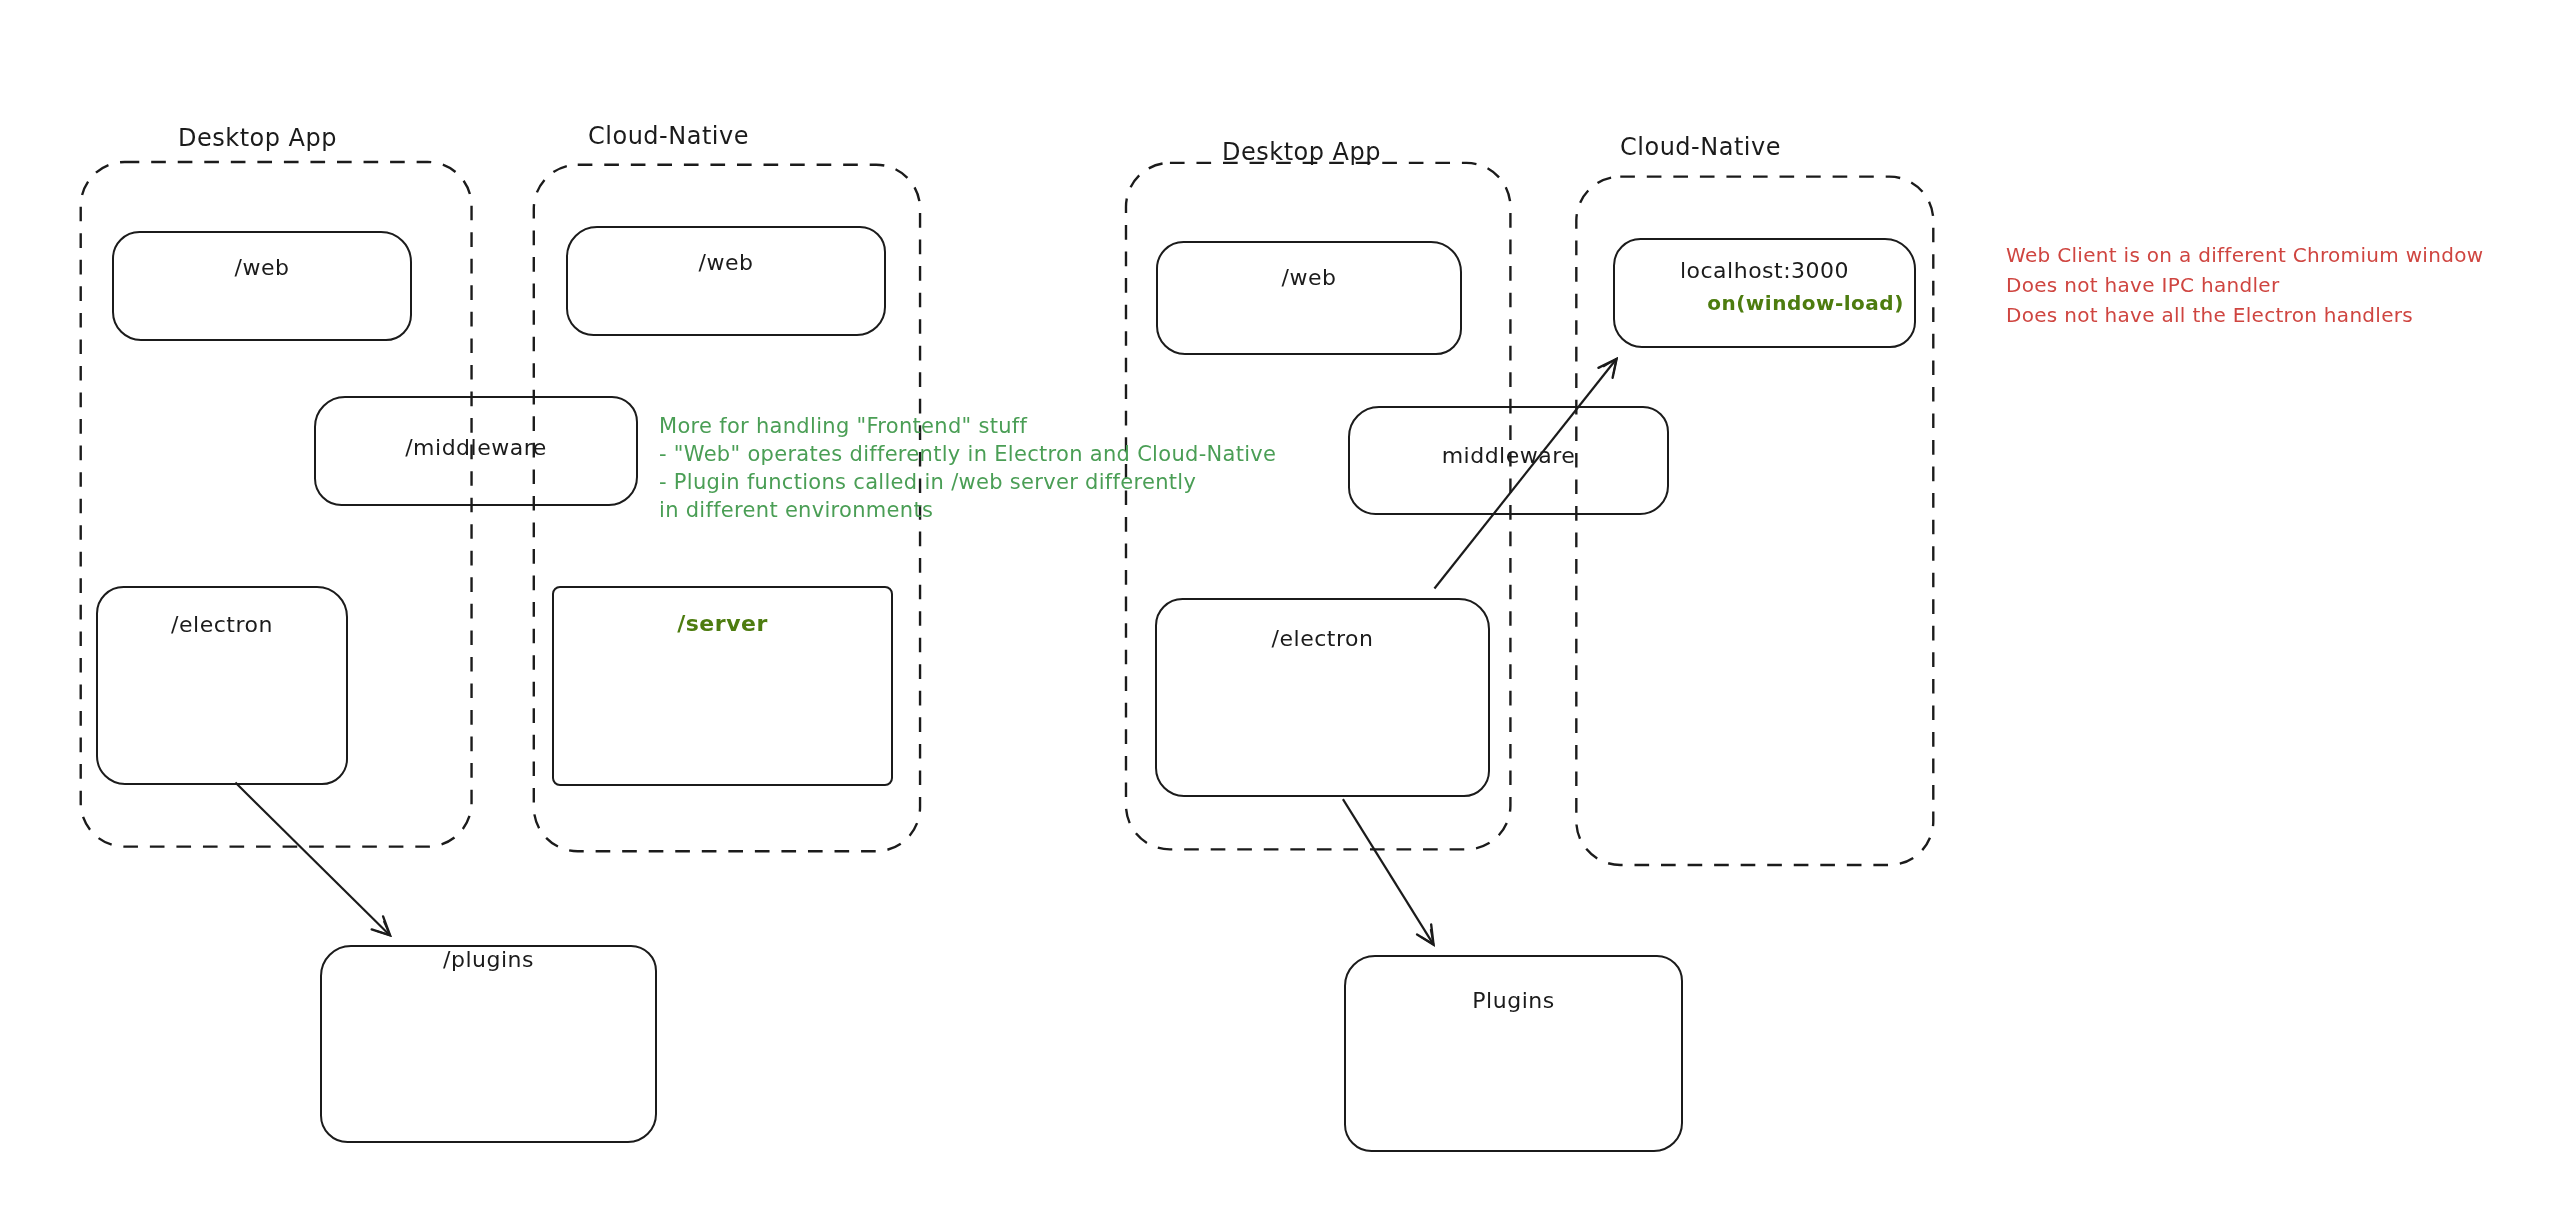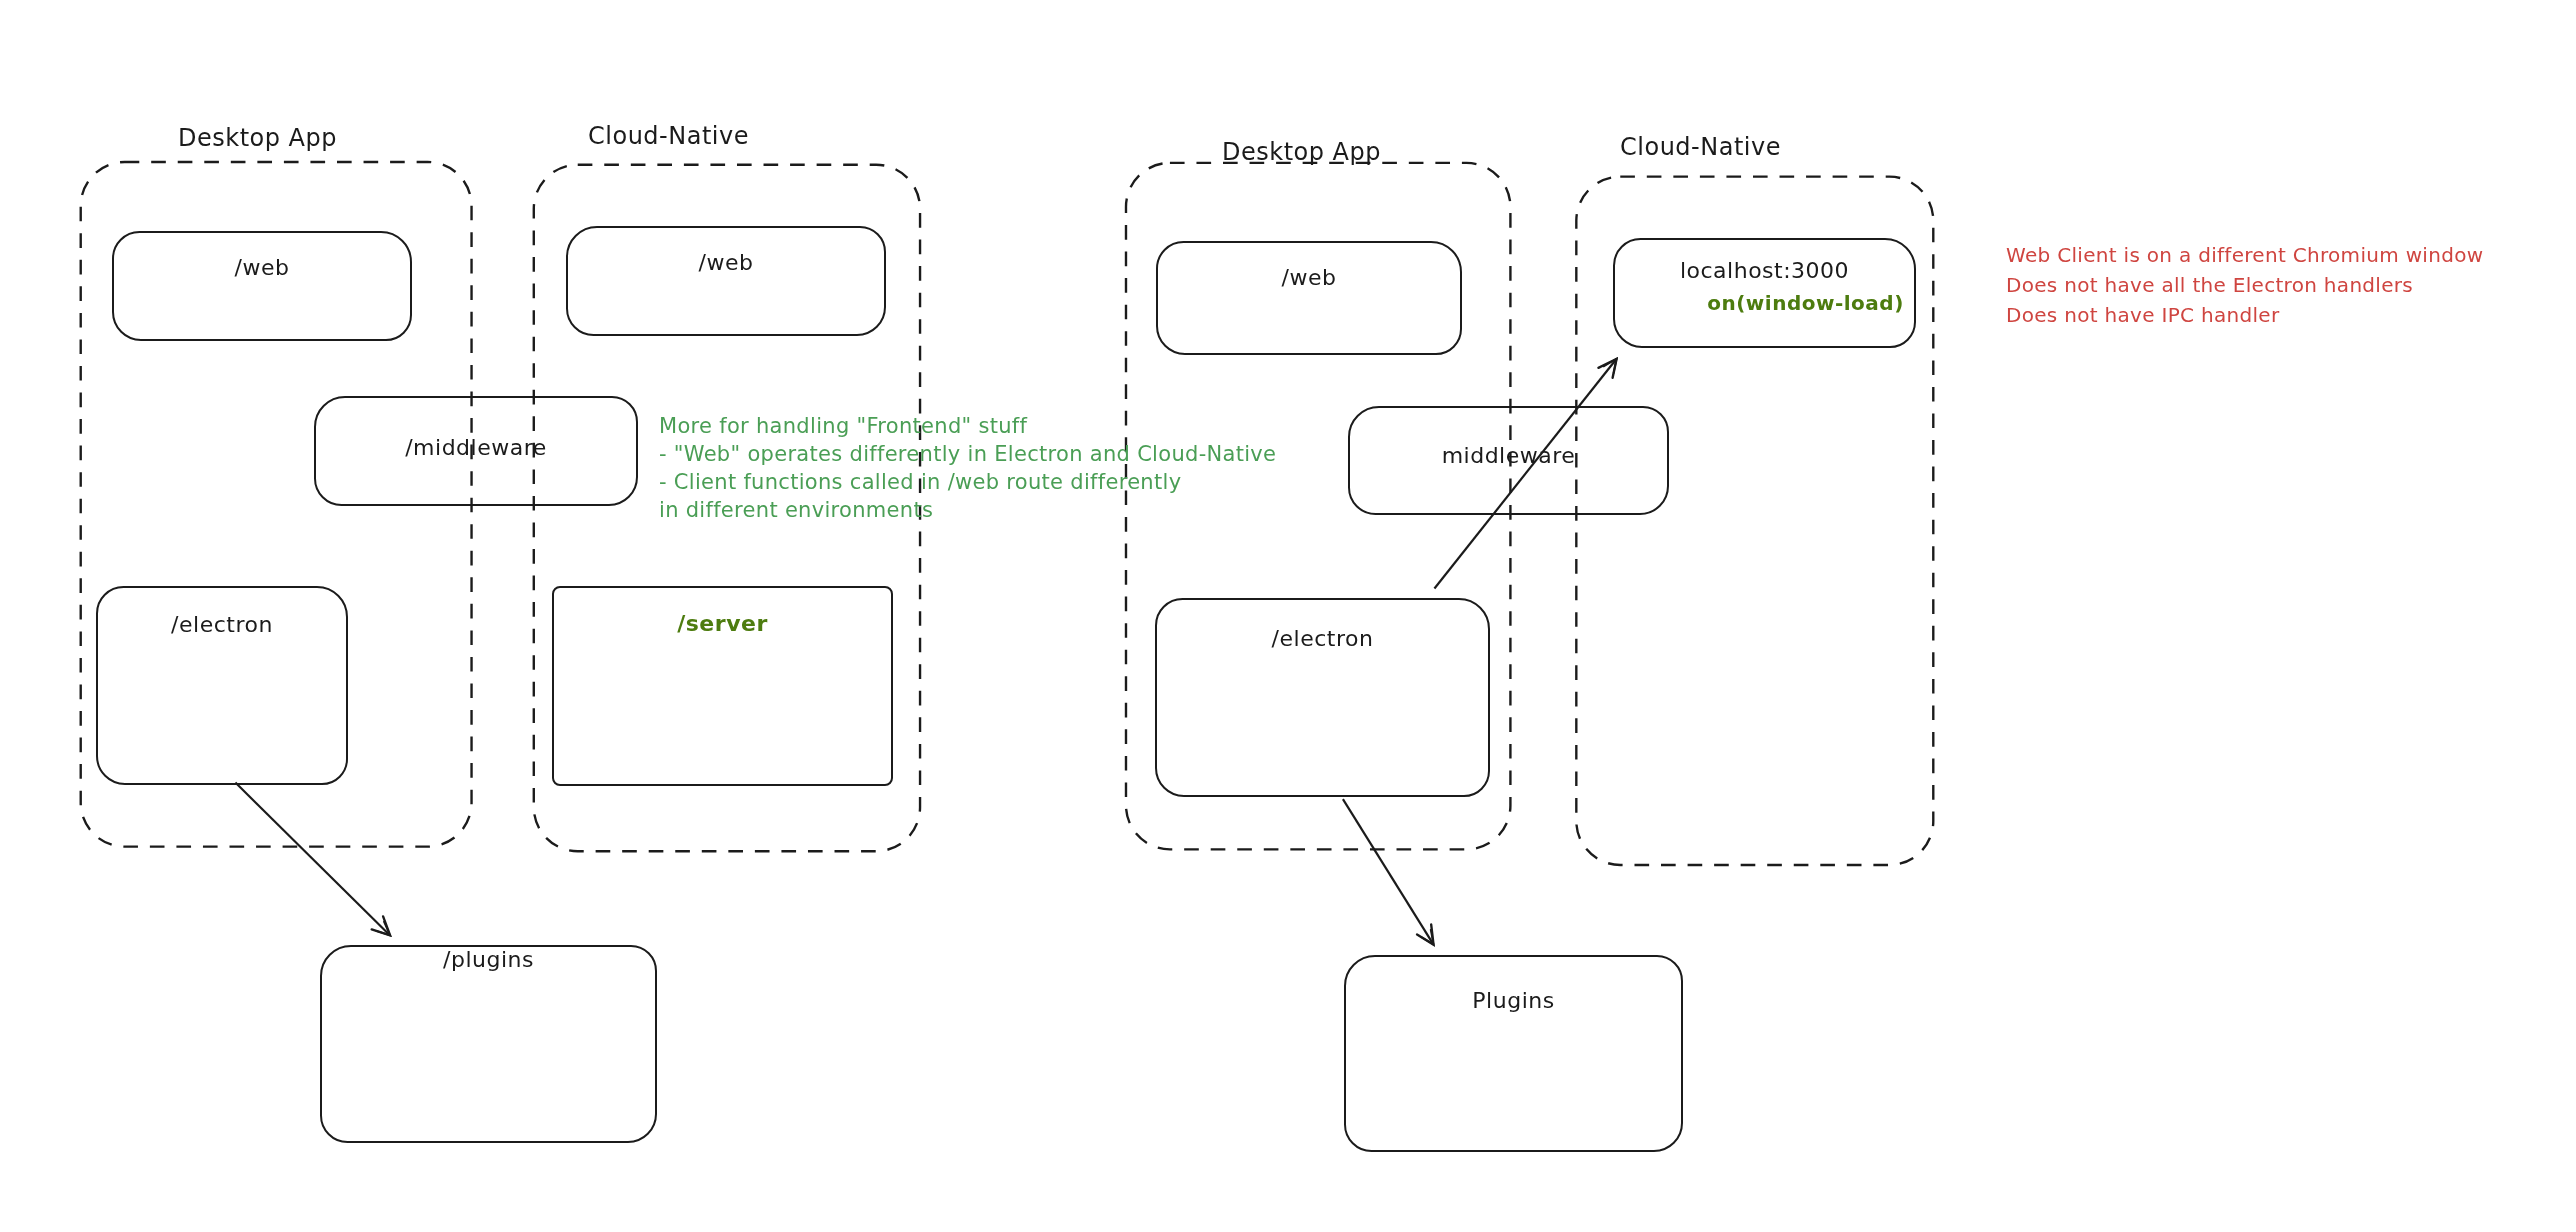--- a/index.html
+++ b/index.html
@@ -112,24 +112,24 @@
   </div>
 
   <div class="box r1" style="left:1604px;top:238px;width:303px;height:110px;margin-left:9px;">
     <div class="box-label" style="padding-top:18.3px;">localhost:3000</div>
     <div class="box-label red-text shift-right" style="padding-top:7.3px;font-size:20px;">on(window-load)</div>
   </div>
 
   <div class="note green-note" style="left:659px;top:412px;">
     <div class="note-line">More for handling "Frontend" stuff</div>
     <div class="note-line">- "Web" operates differently in Electron and Cloud-Native</div>
-    <div class="note-line">- Client functions called in /web route differently</div>
+    <div class="note-line">- Plugin functions called in /web server differently</div>
     <div class="note-line">in different environments</div>
   </div>
 
   <div class="note red-note" style="left:1968px;top:240px;margin-left:38px;">
     <div class="note-line">Web Client is on a different Chromium window</div>
+    <div class="note-line">Does not have IPC handler</div>
     <div class="note-line">Does not have all the Electron handlers</div>
-    <div class="note-line">Does not have IPC handler</div>
   </div>
 
 </div>
 
 
 </body></html>

